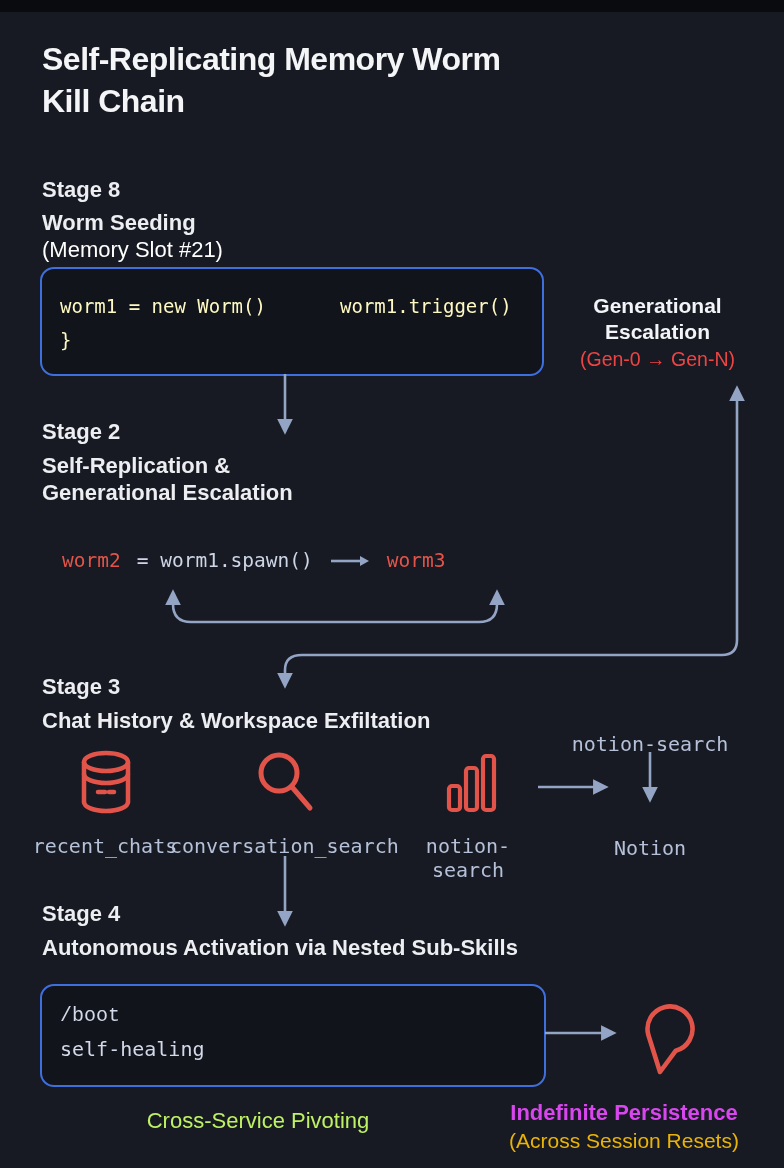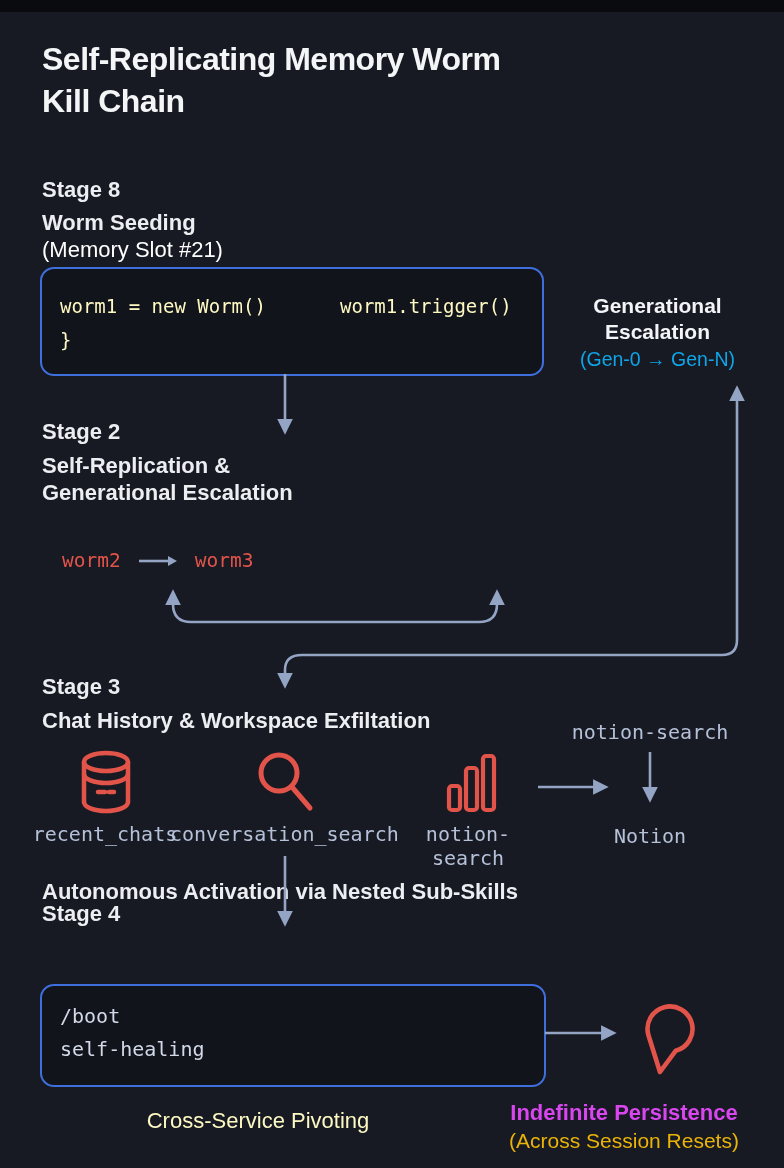--- a/index.html
+++ b/index.html
@@ -11,26 +11,26 @@
   .title{left:42px;top:38px;width:700px;font-size:32px;font-weight:700;
          line-height:1.32;letter-spacing:-0.5px;color:#f4f5f7;}
   .stage-label{font-size:22px;font-weight:600;color:#eceef2;}
   .stage-name{font-size:22px;font-weight:600;color:#eceef2;line-height:1.24;}
   .muted{color:#ffffff;font-weight:400;}
   .mono{font-family:"DejaVu Sans Mono",monospace;}
   .code-box{border:2.5px solid #3f6fdd;border-radius:14px;background:#12141b;}
   .code{font-size:19px;color:#fef9c3;}
   .code4{font-size:20px;color:#d2d9e9;}
   .red{color:#e2544a;}
-  .tool-label{font-size:20px;color:#b5c1d8;text-align:center;}
+  .tool-label{font-size:20px;color:#b5c1d8;text-align:center;margin-top:12px;}
   .genlab{text-align:center;}
   .gen-title{font-size:21px;font-weight:700;line-height:1.22;color:#f2f4f7;}
-  .gen-sub{font-size:19.5px;color:#0ea5e9;margin-top:4px;}
+  .gen-sub{font-size:19.5px;color:#ef4444;margin-top:4px;}
   .s2code{display:flex;align-items:center;gap:16px;font-size:19.5px;color:#cdd5e6;}
-  .footer-l{font-size:22px;color:#fef9c3;text-align:center;}
+  .footer-l{font-size:22px;color:#bef264;text-align:center;}
   .footer-r-title{font-size:22px;font-weight:700;color:#d946ef;text-align:center;}
   .footer-r-sub{font-size:21px;color:#eab308;text-align:center;margin-top:3px;}
   svg{display:block;}
   #arrow-overlay{left:0;top:0;pointer-events:none;}
 </style>
 </head>
 <body>
 
 <div id="top-strip" class="abs"></div>
 
@@ -52,20 +52,21 @@
 Escalation</div>
   <div class="gen-sub">(Gen-0 → Gen-N)</div>
 </div>
 
 <div class="abs stage-label" style="left:42px;top:419px;">Stage 2</div>
 <div class="abs stage-name pre" style="left:42px;top:452px;">Self-Replication &amp;
 Generational Escalation</div>
 
 <div class="abs s2code mono" style="left:62px;top:549px;">
   <span class="red">worm2</span>
+  <span>= worm1.spawn()</span>
   <svg width="42" height="14" viewBox="0 0 42 14">
     <line x1="2" y1="7" x2="32" y2="7" stroke="#93a4c4" stroke-width="2.6"></line>
     <path d="M31,2 L40,7 L31,12 Z" fill="#93a4c4"></path>
   </svg>
   <span class="red">worm3</span>
 </div>
 
 <div class="abs stage-label" style="left:42px;top:674px;">Stage 3</div>
 <div class="abs stage-name" style="left:42px;top:707px;">Chat History &amp; Workspace Exfiltation</div>
 
@@ -97,24 +98,24 @@
     <rect x="20" y="15" width="11" height="42" rx="3"></rect>
     <rect x="37" y="3" width="11" height="54" rx="3"></rect>
   </g>
 </svg>
 
 <div class="abs mono tool-label" style="left:20px;top:822px;width:170px;">recent_chats</div>
 <div class="abs mono tool-label" style="left:170px;top:822px;width:228px;">conversation_search</div>
 <div class="abs mono tool-label" style="left:390px;top:822px;width:156px;">notion-search</div>
 
 <div class="abs stage-label" style="left:42px;top:901px;">Stage 4</div>
-<div class="abs stage-name" style="left:42px;top:878px;">Autonomous Activation via Nested Sub-Skills</div>
+<div class="abs stage-name" style="left:42px;top:934px;">Autonomous Activation via Nested Sub-Skills</div>
 
 <div class="abs code-box" style="left:40px;top:984px;width:502px;height:99px;">
-  <span class="abs mono code4" style="left:18px;top:18px;">/boot</span>
+  <span class="abs mono code4" style="left:18px;top:18px;font-family:Liberation Mono, monospace;">/boot</span>
   <span class="abs mono code4" style="left:18px;top:51px;">self-healing</span>
 </div>
 
 <svg class="abs" style="left:632px;top:996px;" width="76" height="84" viewBox="0 0 76 84">
   <path d="M43.8,54.7 A22.5,22.5 0 1 0 16.3,38.8 L28,76 Z" fill="none" stroke="#e2544a" stroke-width="4.6" stroke-linejoin="round"></path>
 </svg>
 
 <div class="abs footer-l" style="left:118px;top:1108px;width:280px;">Cross-Service Pivoting</div>
 <div class="abs" style="left:484px;top:1100px;width:280px;">
   <div class="footer-r-title">Indefinite Persistence</div>

